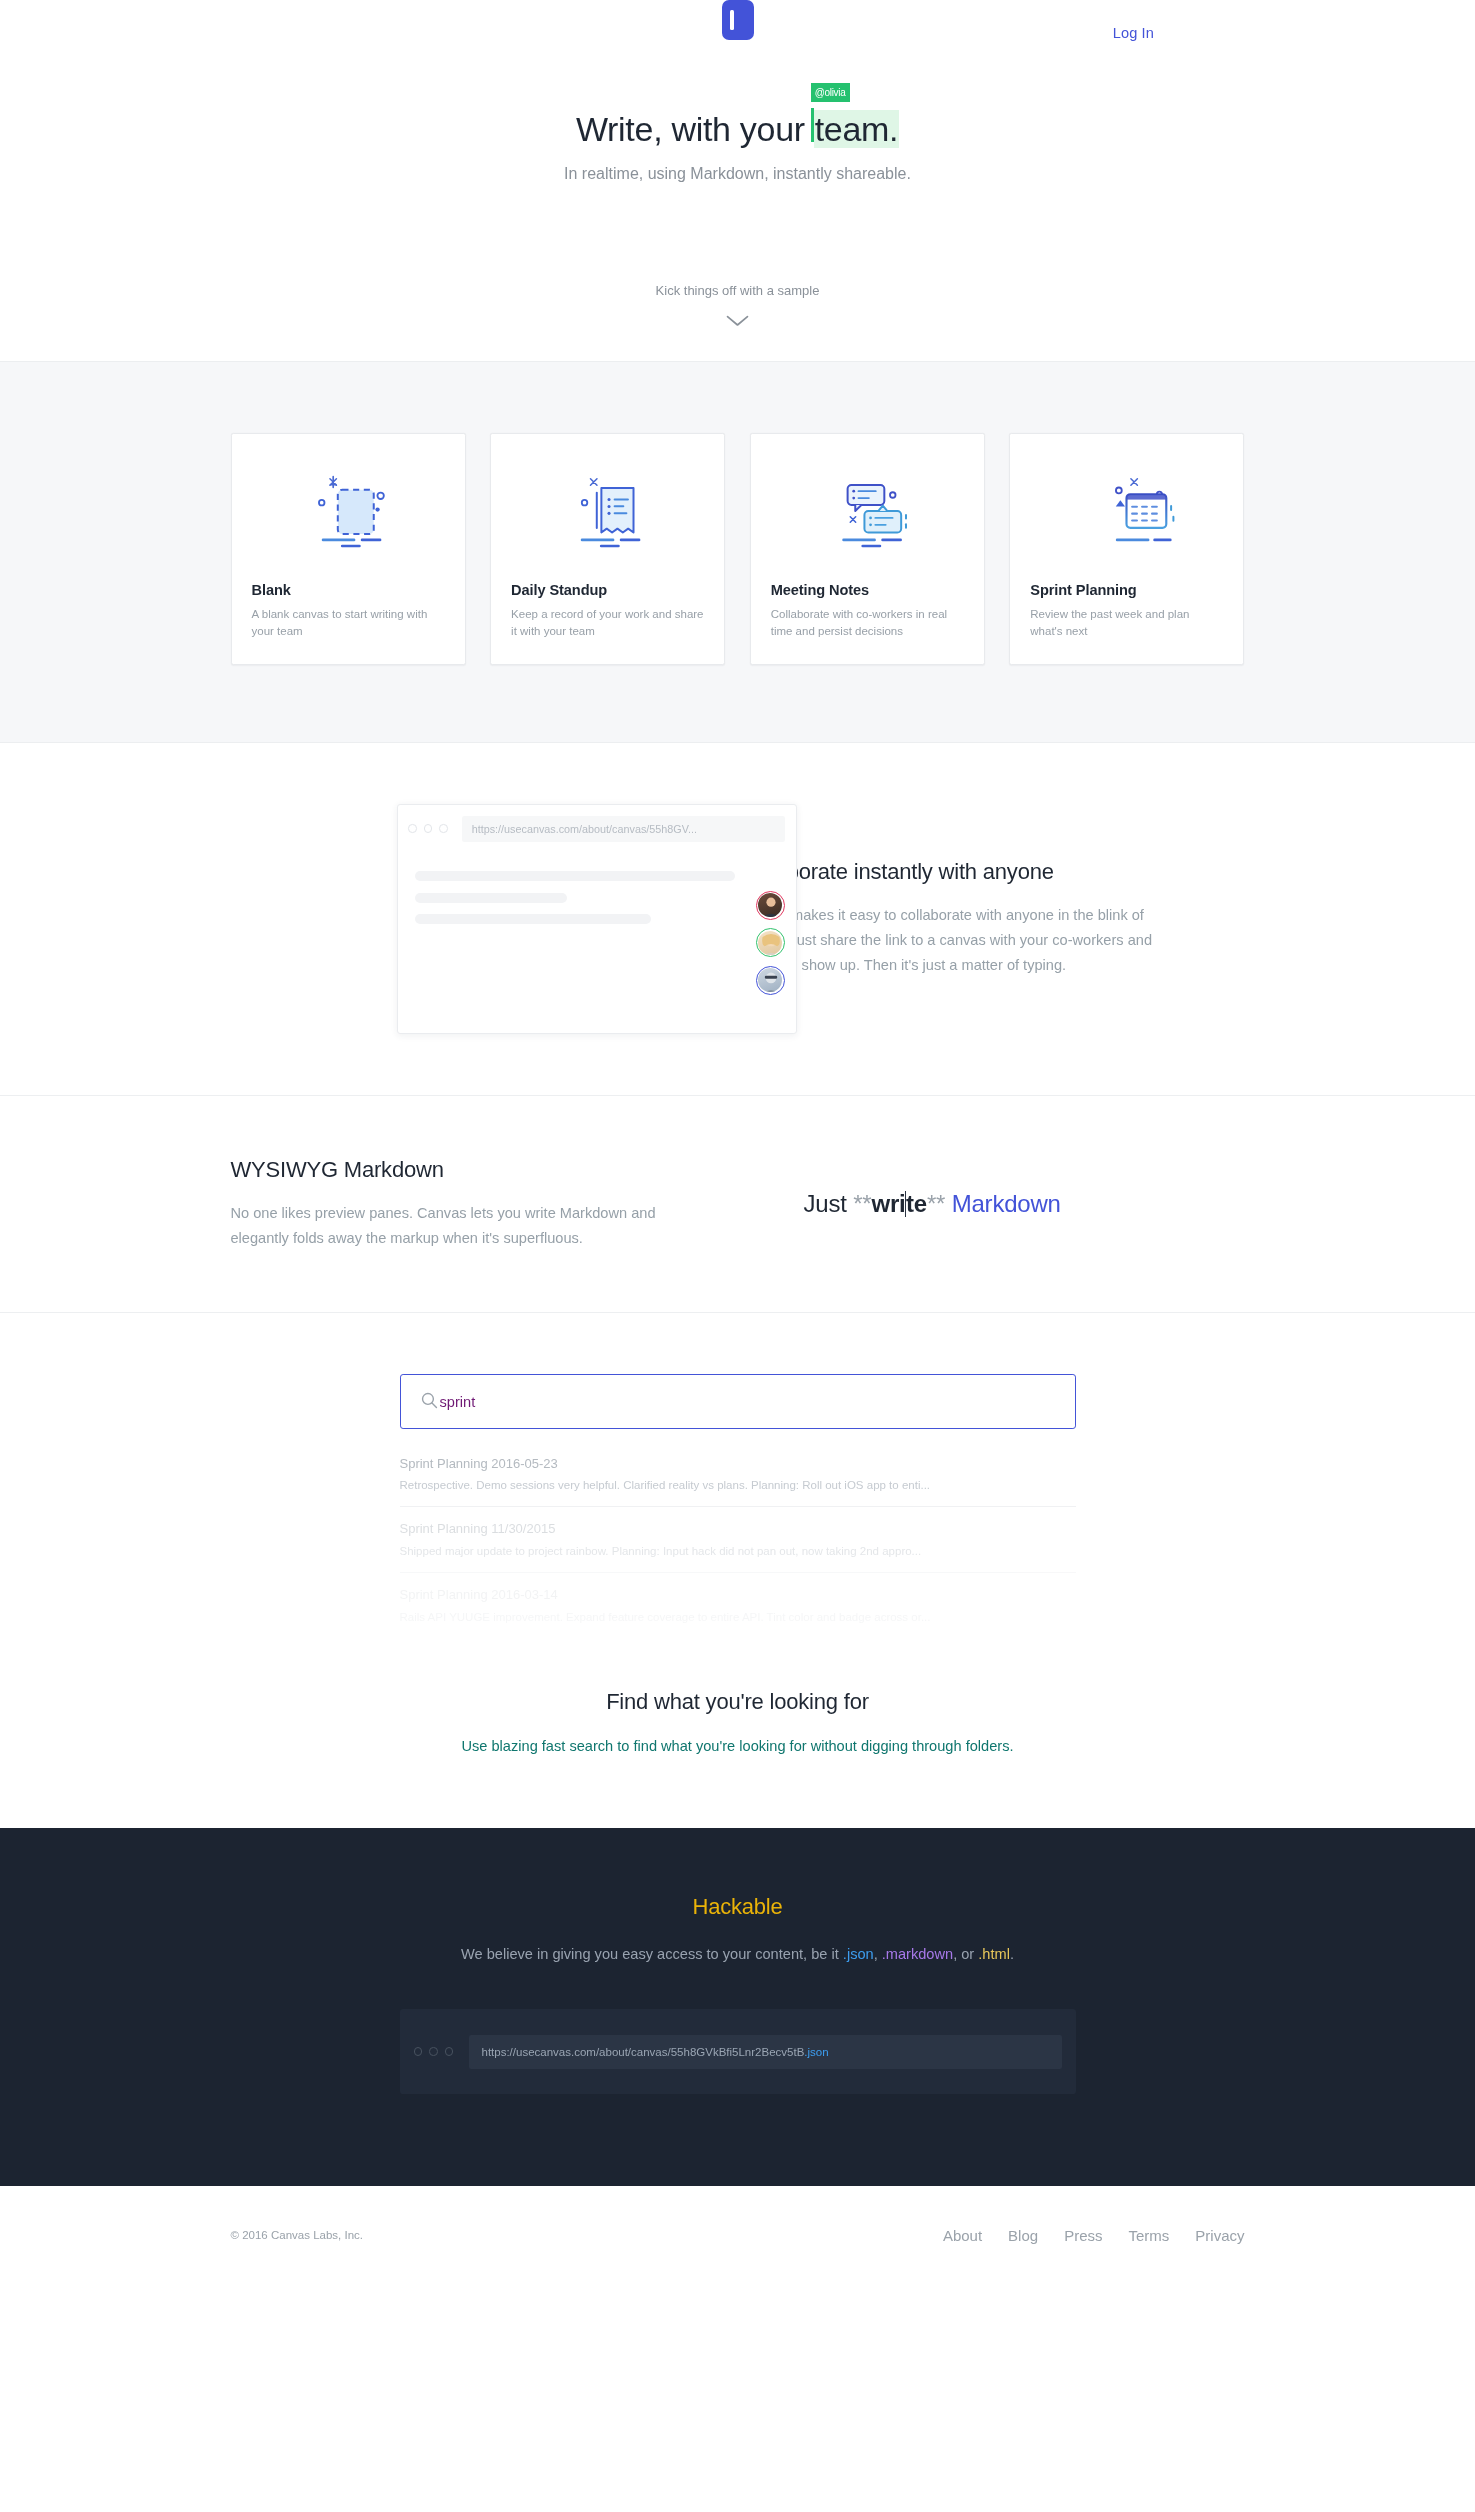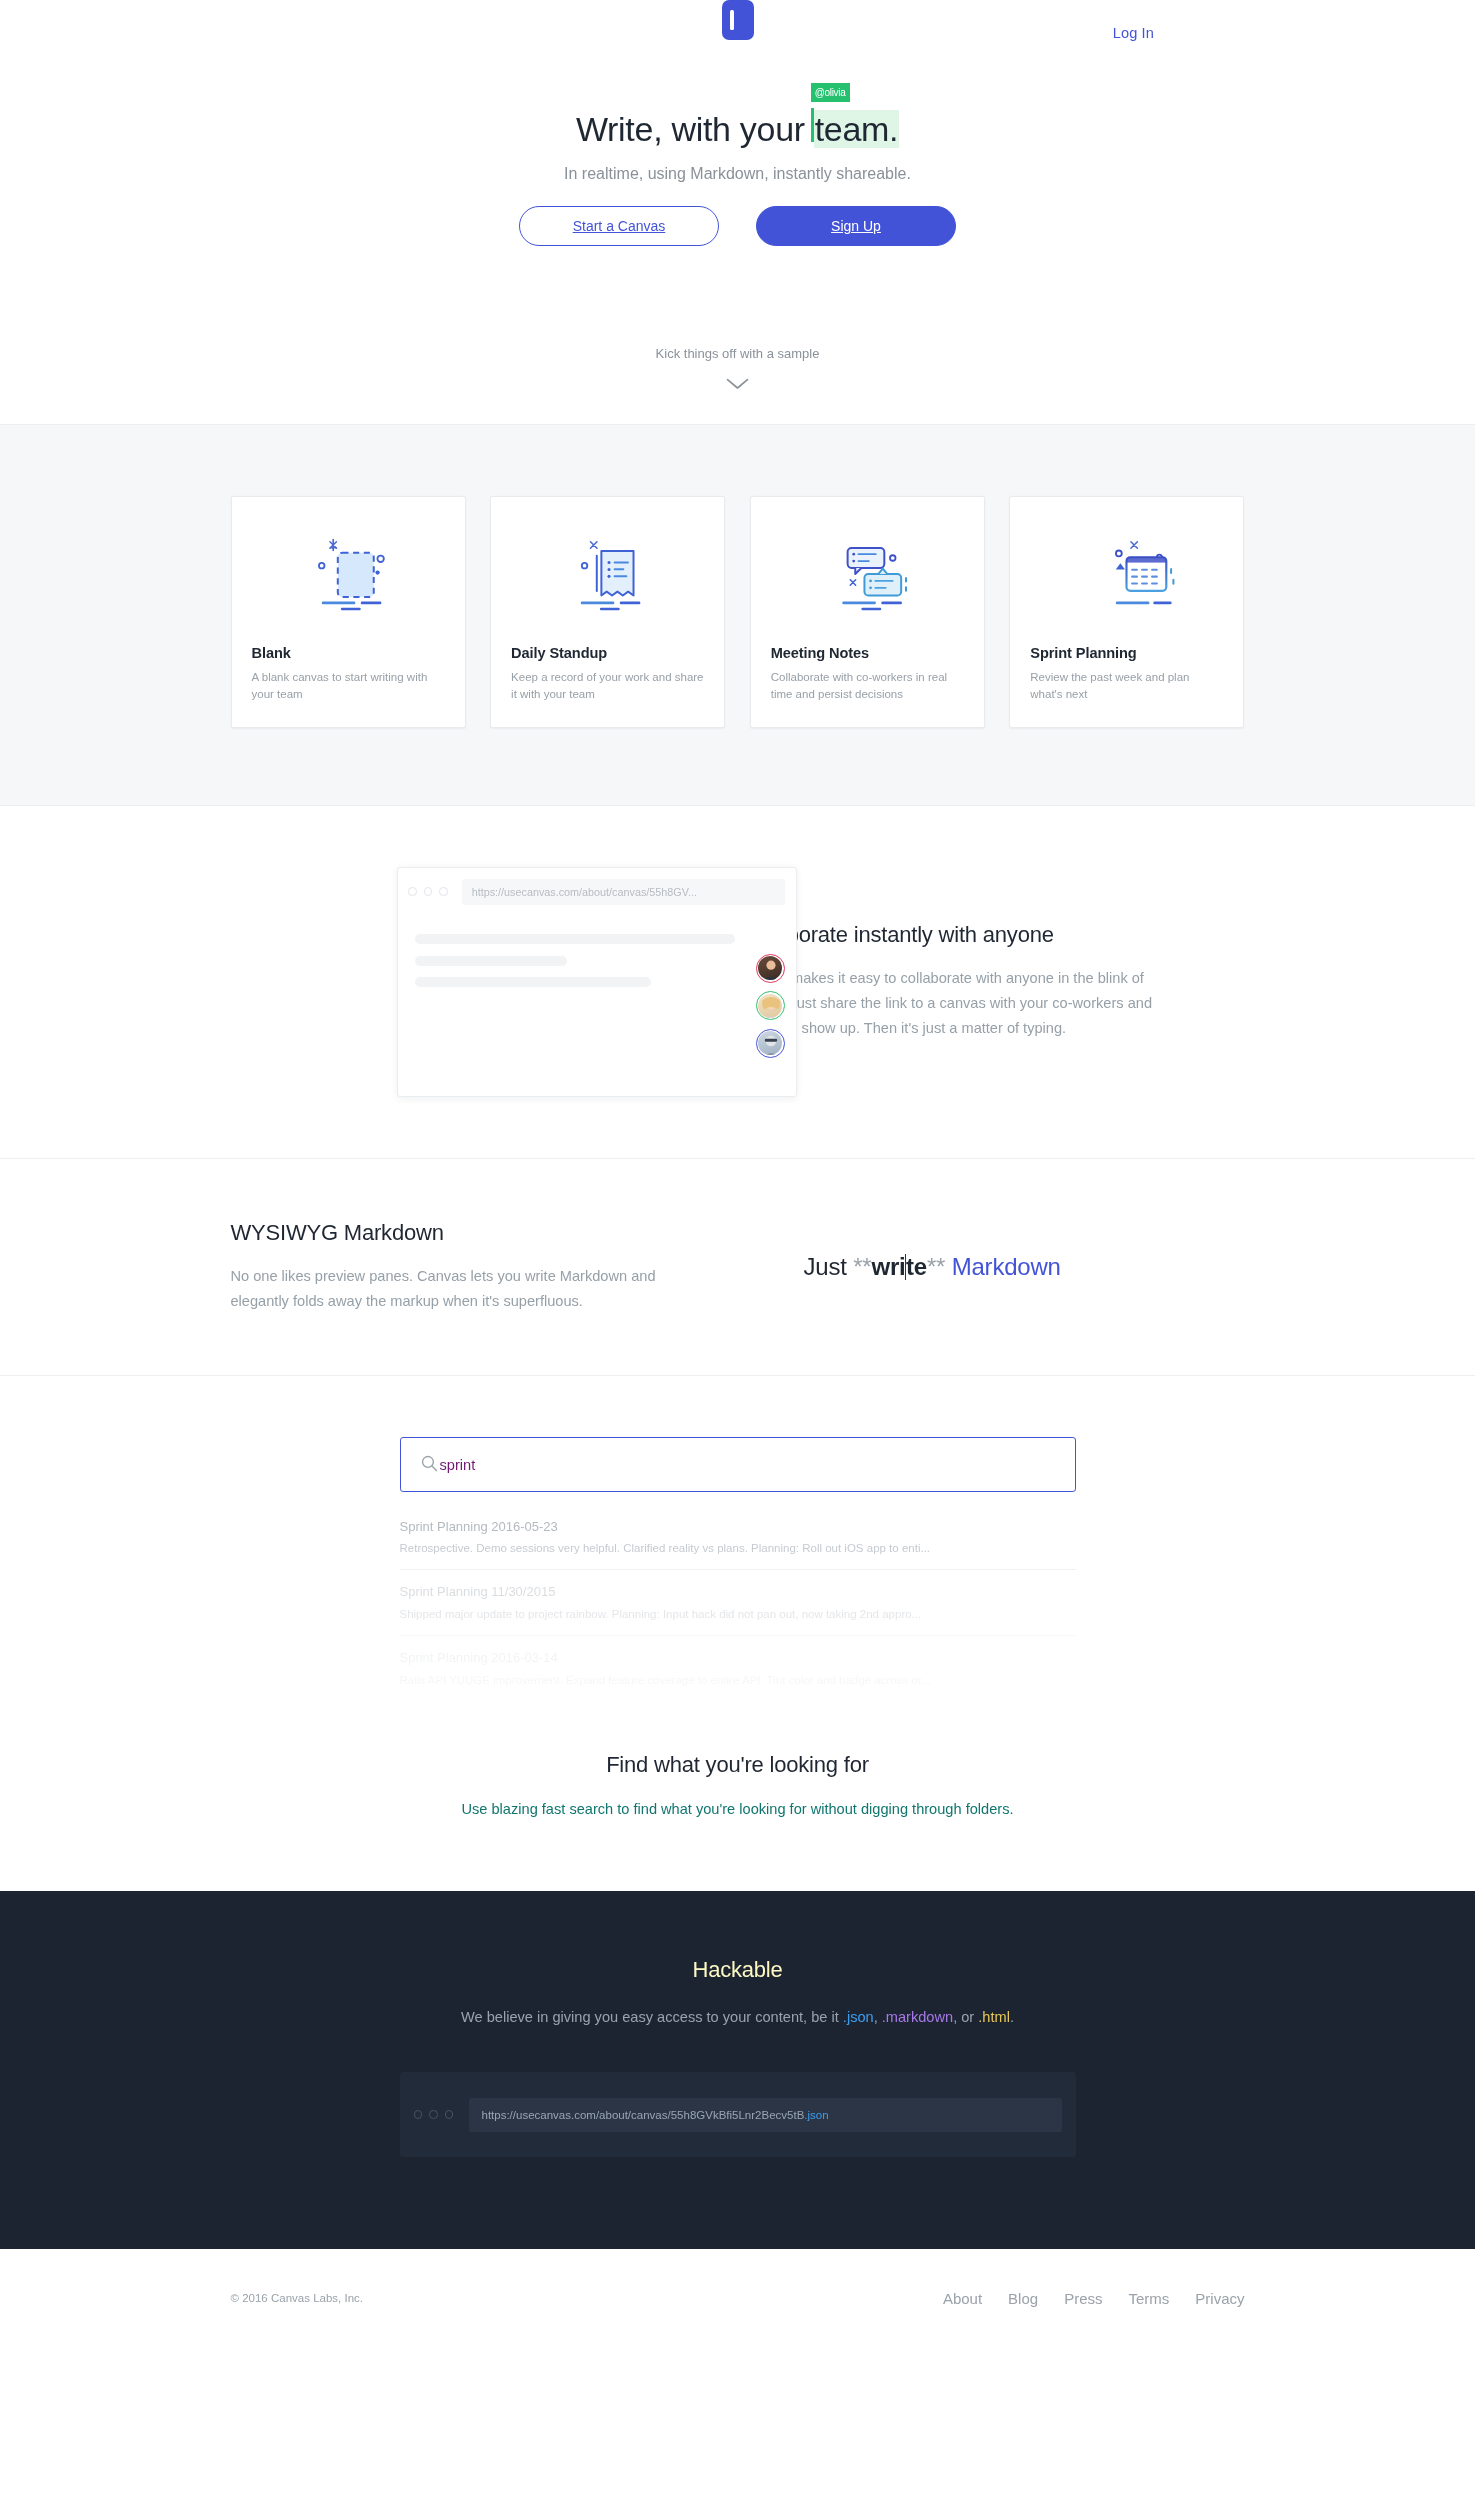--- a/index.html
+++ b/index.html
@@ -326,21 +326,21 @@
     width: 592px;
   }
 
   
   .hack {
     background: #1c2431;
     padding: 66px 0 92px;
     text-align: center;
   }
   .hack h2 {
-    color: #fef9c3;
+    color: #eab308;
     font-size: 22px;
     font-weight: 400;
     letter-spacing: -0.2px;
   }
   .hack p {
     margin: 23px auto 0;
     width: 569px;
     font-size: 14.6px;
     line-height: 1.6;
     color: #99a3b0;
@@ -402,24 +402,20 @@
 <div class="nav">
   <div class="logo">
     <div class="bar"></div>
   </div>
   <a class="nav-login" href="#">Log In</a>
 </div>
 
 <div class="hero">
   <h1><span>Write, with your </span><span class="hl-wrap"><span class="caret"></span><span class="caret-tag">@olivia</span><span class="hl">team.</span></span></h1>
   <p class="sub">In realtime, using Markdown, instantly shareable.</p>
-  <div class="hero-btns">
-    <a class="btn btn-outline" href="#">Start a Canvas</a>
-    <a class="btn btn-solid" href="#">Sign Up</a>
-  </div>
   <div class="kick">Kick things off with a sample</div>
   <div class="chev">
     <svg width="23" height="12.3" viewBox="0 0 30 16">
         <path d="M2 2 L15 13 L28 2" fill="none" stroke="#8a9199" stroke-width="2.2" stroke-linecap="round" stroke-linejoin="round"></path>
       </svg>
   </div>
 </div>
 
 <div class="templates">
   <div class="cards">

